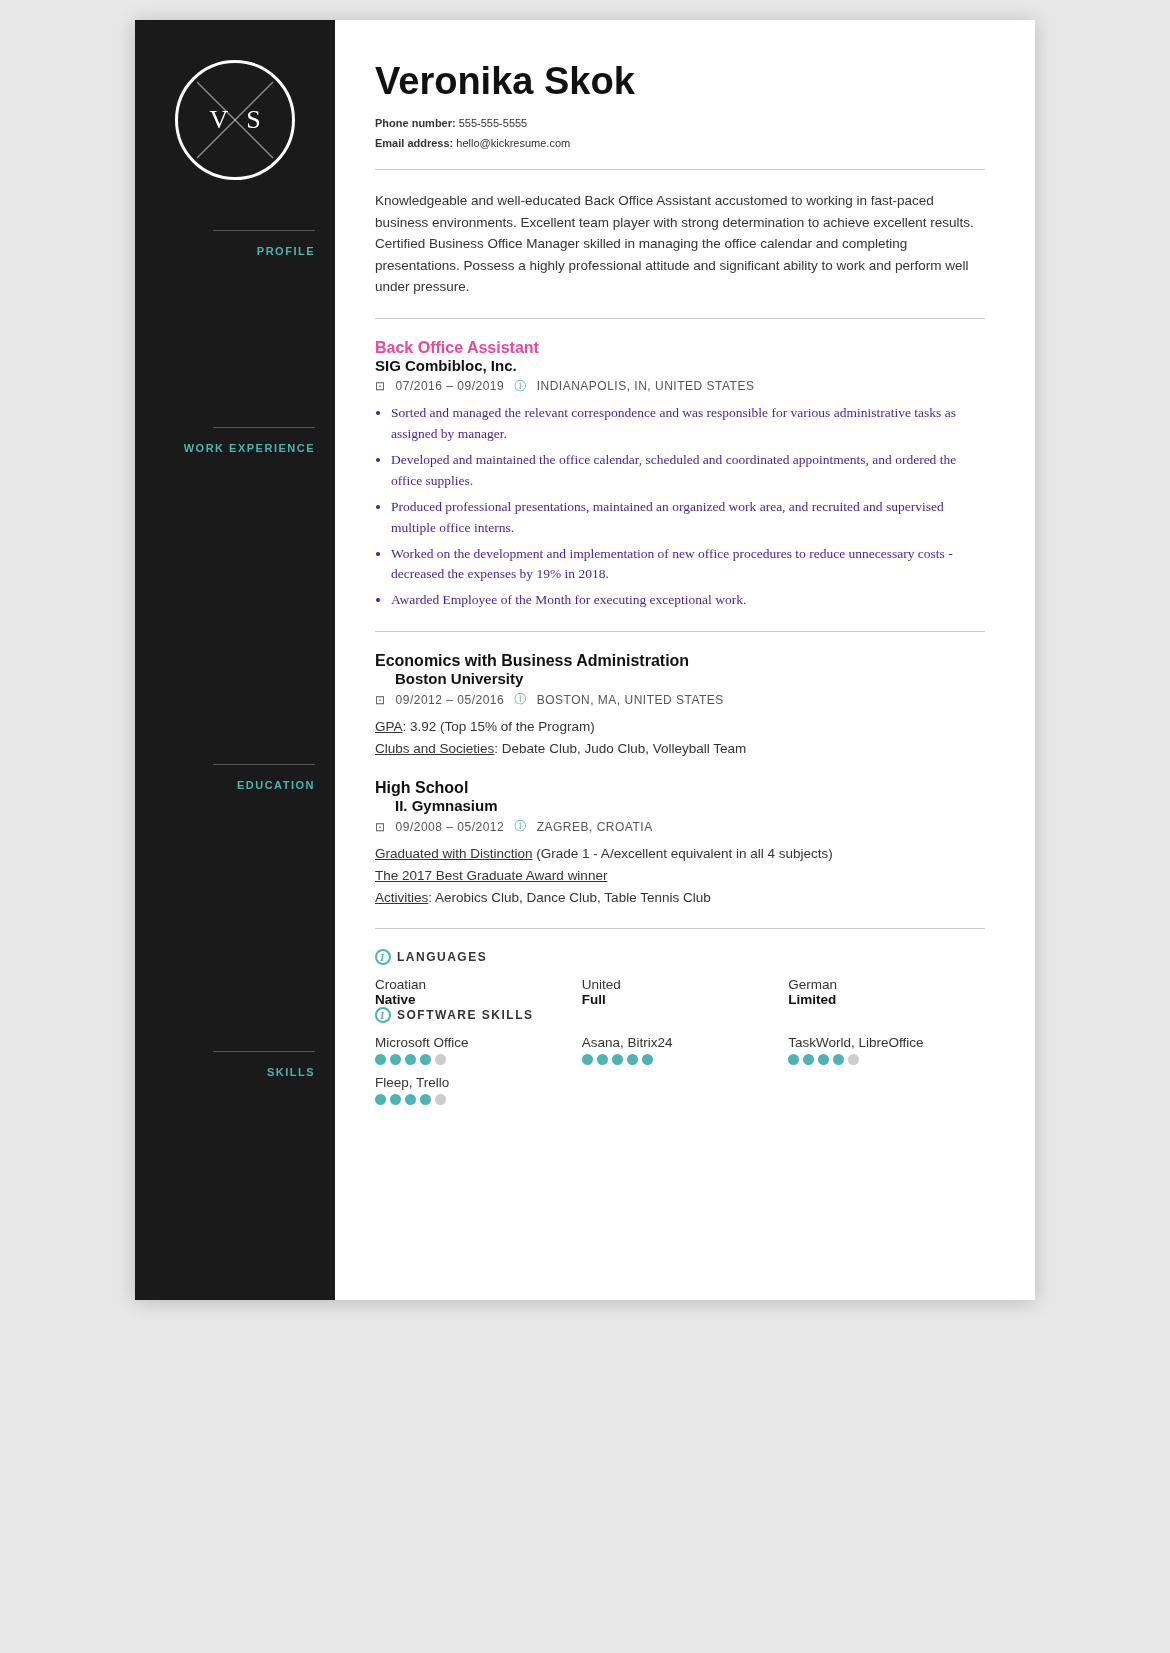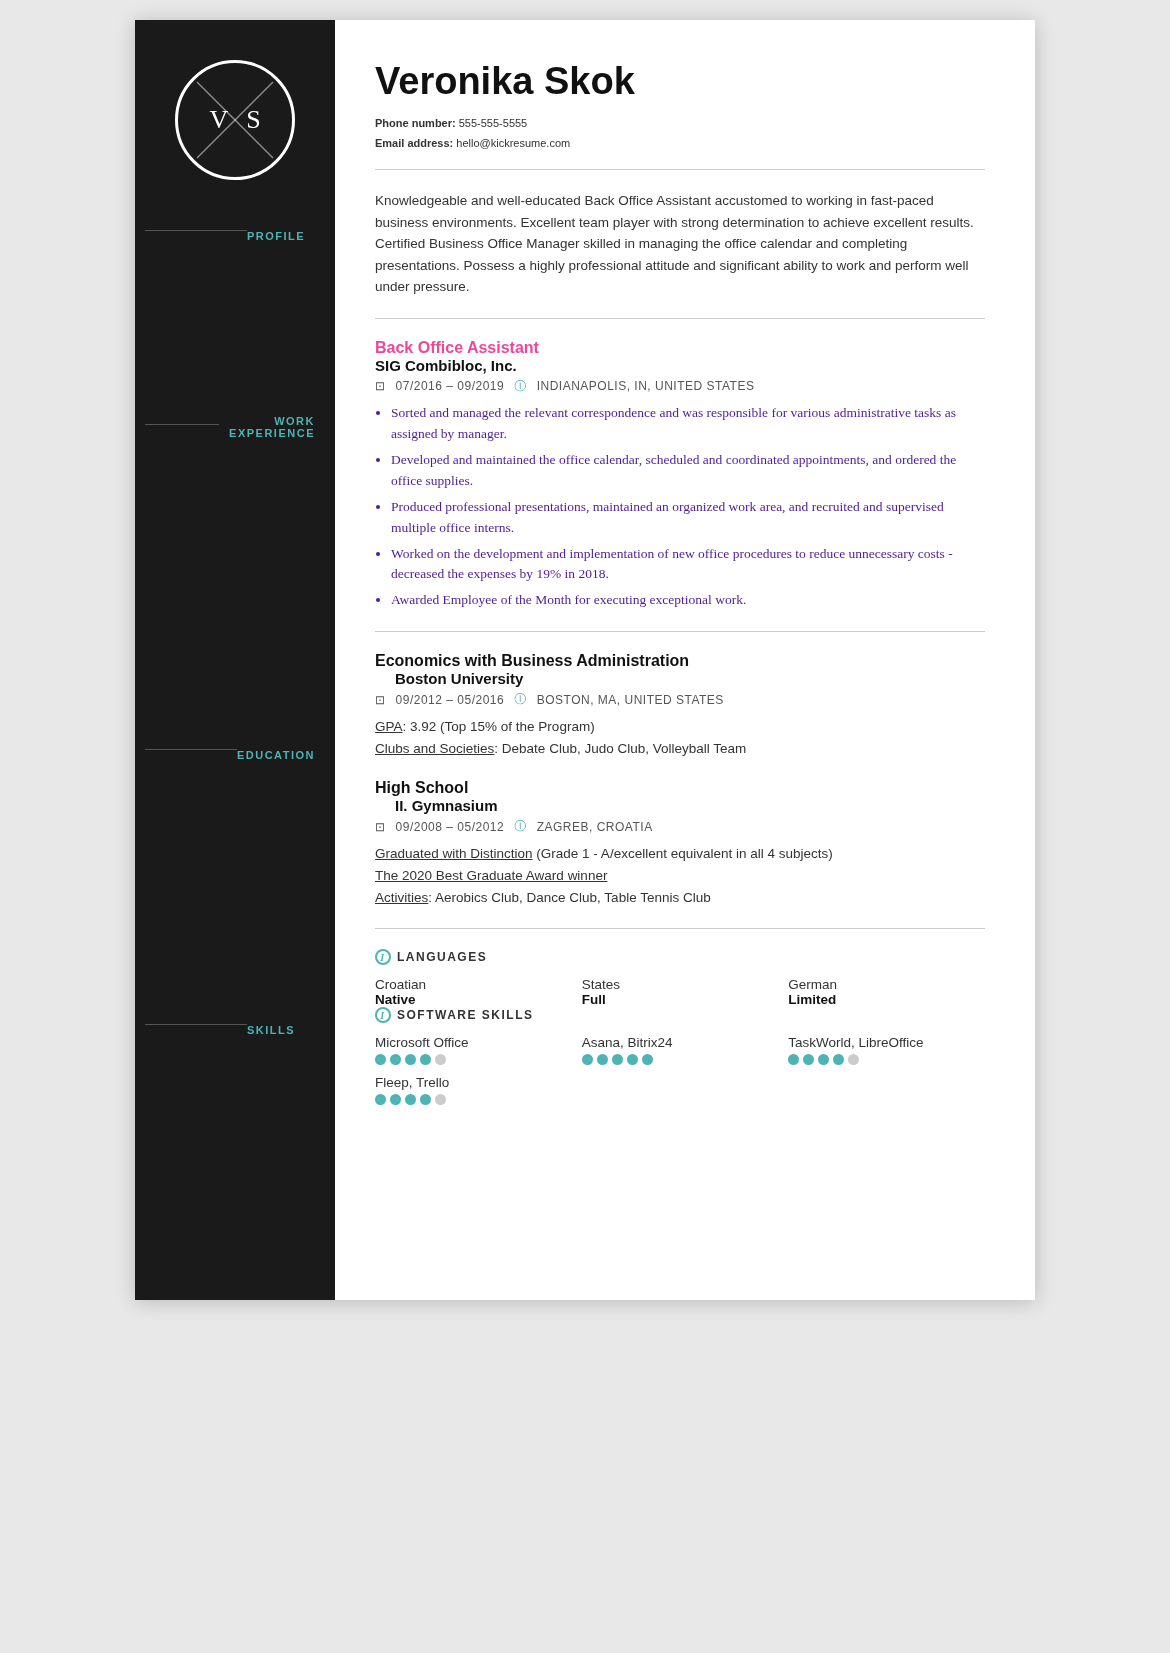--- a/index.html
+++ b/index.html
@@ -51,22 +51,22 @@
       z-index: 1;
       font-size: 26px;
       font-family: Georgia, serif;
       color: #fff;
       font-weight: normal;
     }
     .sidebar-section {
       width: 100%;
       padding: 0 10px 30px 10px;
       display: flex;
-      flex-direction: row;
-      align-items: flex-start;
+      flex-direction: column;
+      align-items: flex-end;
       padding-right: 20px;
     }
     .sidebar-divider {
       width: 60%;
       border: none;
       border-top: 1px solid #555;
       margin-bottom: 14px;
       align-self: flex-end;
     }
     .sidebar-label {
@@ -346,21 +346,21 @@
         <div class="meta-row">
           <span>⊡</span>
           <span>09/2008 – 05/2012</span>
           <span style="color: rgb(77, 179, 179);">ⓘ</span>
           <span>Zagreb, Croatia</span>
         </div>
         <div class="edu-detail">
           <span class="underline">Graduated with Distinction</span> <span>(Grade 1 - A/excellent equivalent in all 4 subjects)</span>
         </div>
         <div class="edu-detail">
-          <span class="underline">The 2020 Best Graduate Award winner</span>
+          <span class="underline">The 2017 Best Graduate Award winner</span>
         </div>
         <div class="edu-detail">
           <span class="underline">Activities</span>: <span>Aerobics Club, Dance Club, Table Tennis Club</span>
         </div>
       </div>
     </div>
 
     <hr class="section-divider">
 
     <div>
@@ -368,21 +368,21 @@
       <div class="skills-section-title">
         <span class="info-icon">i</span>
         <span>Languages</span>
       </div>
       <div class="languages-grid">
         <div class="lang-item">
           <div class="lang-name">Croatian</div>
           <div class="lang-level">Native</div>
         </div>
         <div class="lang-item">
-          <div class="lang-name">States</div>
+          <div class="lang-name">United</div>
           <div class="lang-level">Full</div>
         </div>
         <div class="lang-item">
           <div class="lang-name">German</div>
           <div class="lang-level">Limited</div>
         </div>
       </div>
 
       <div class="skills-section-title">
         <span class="info-icon">i</span>

